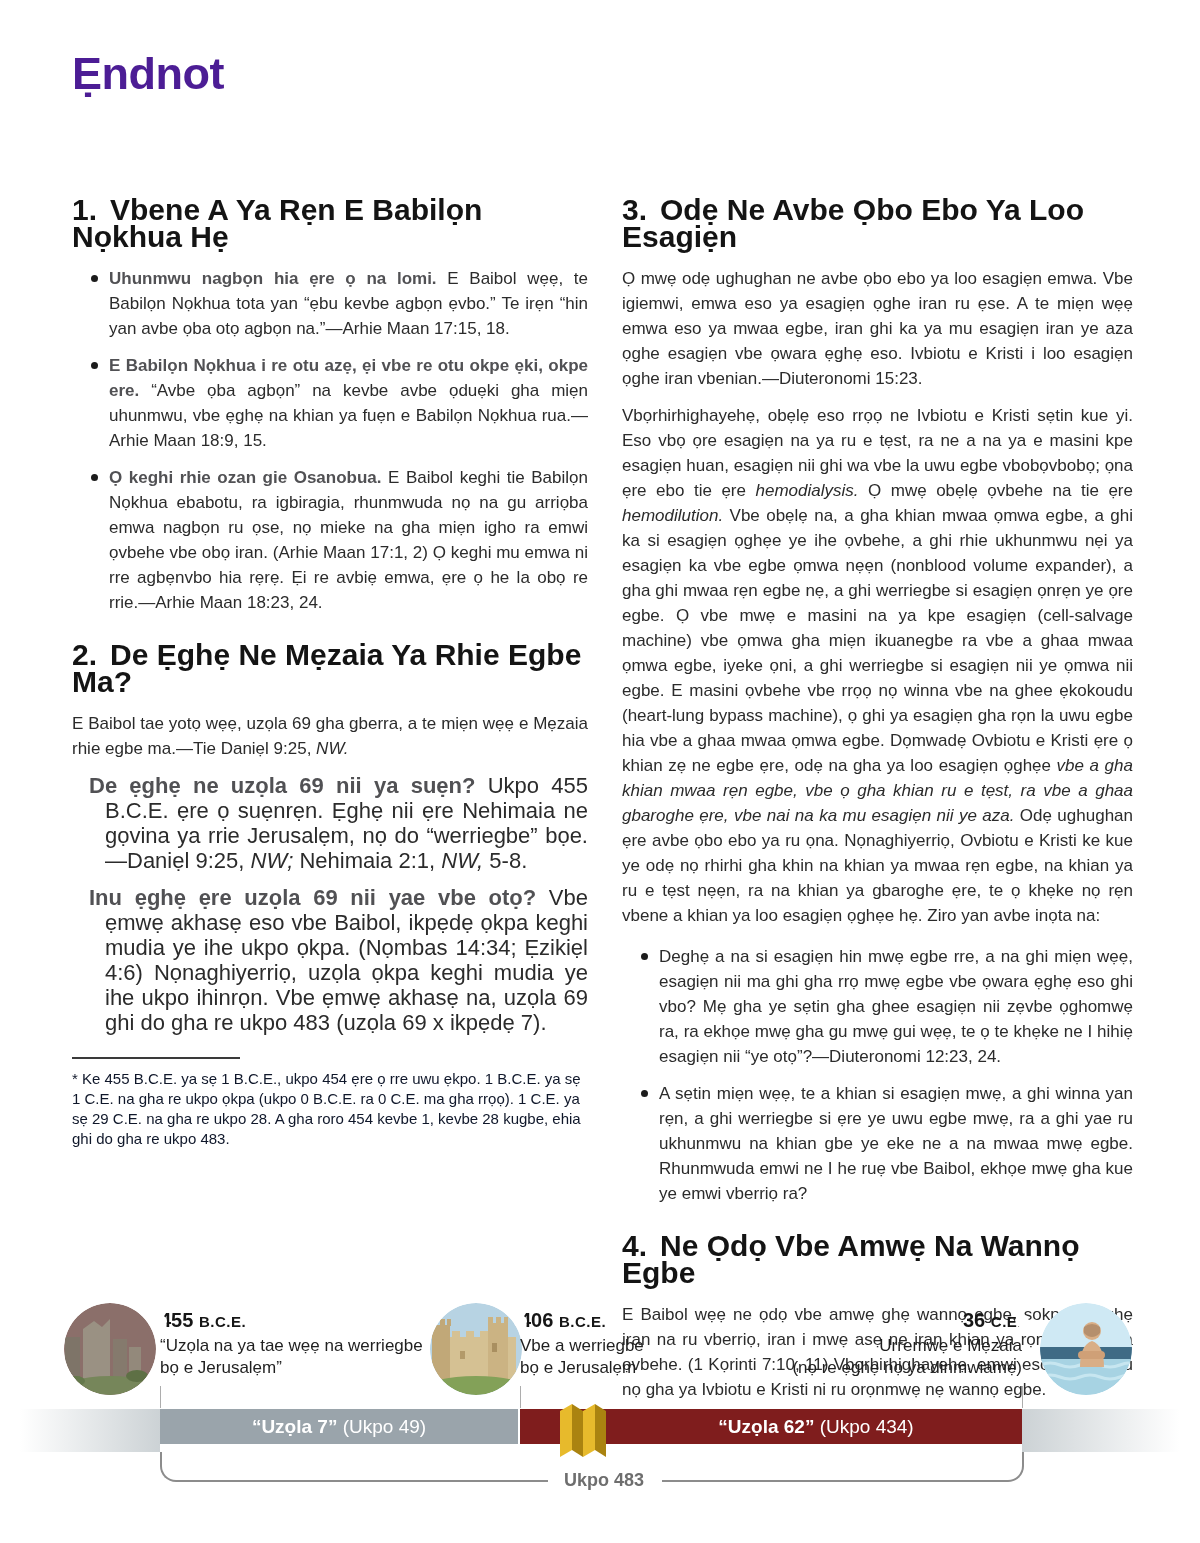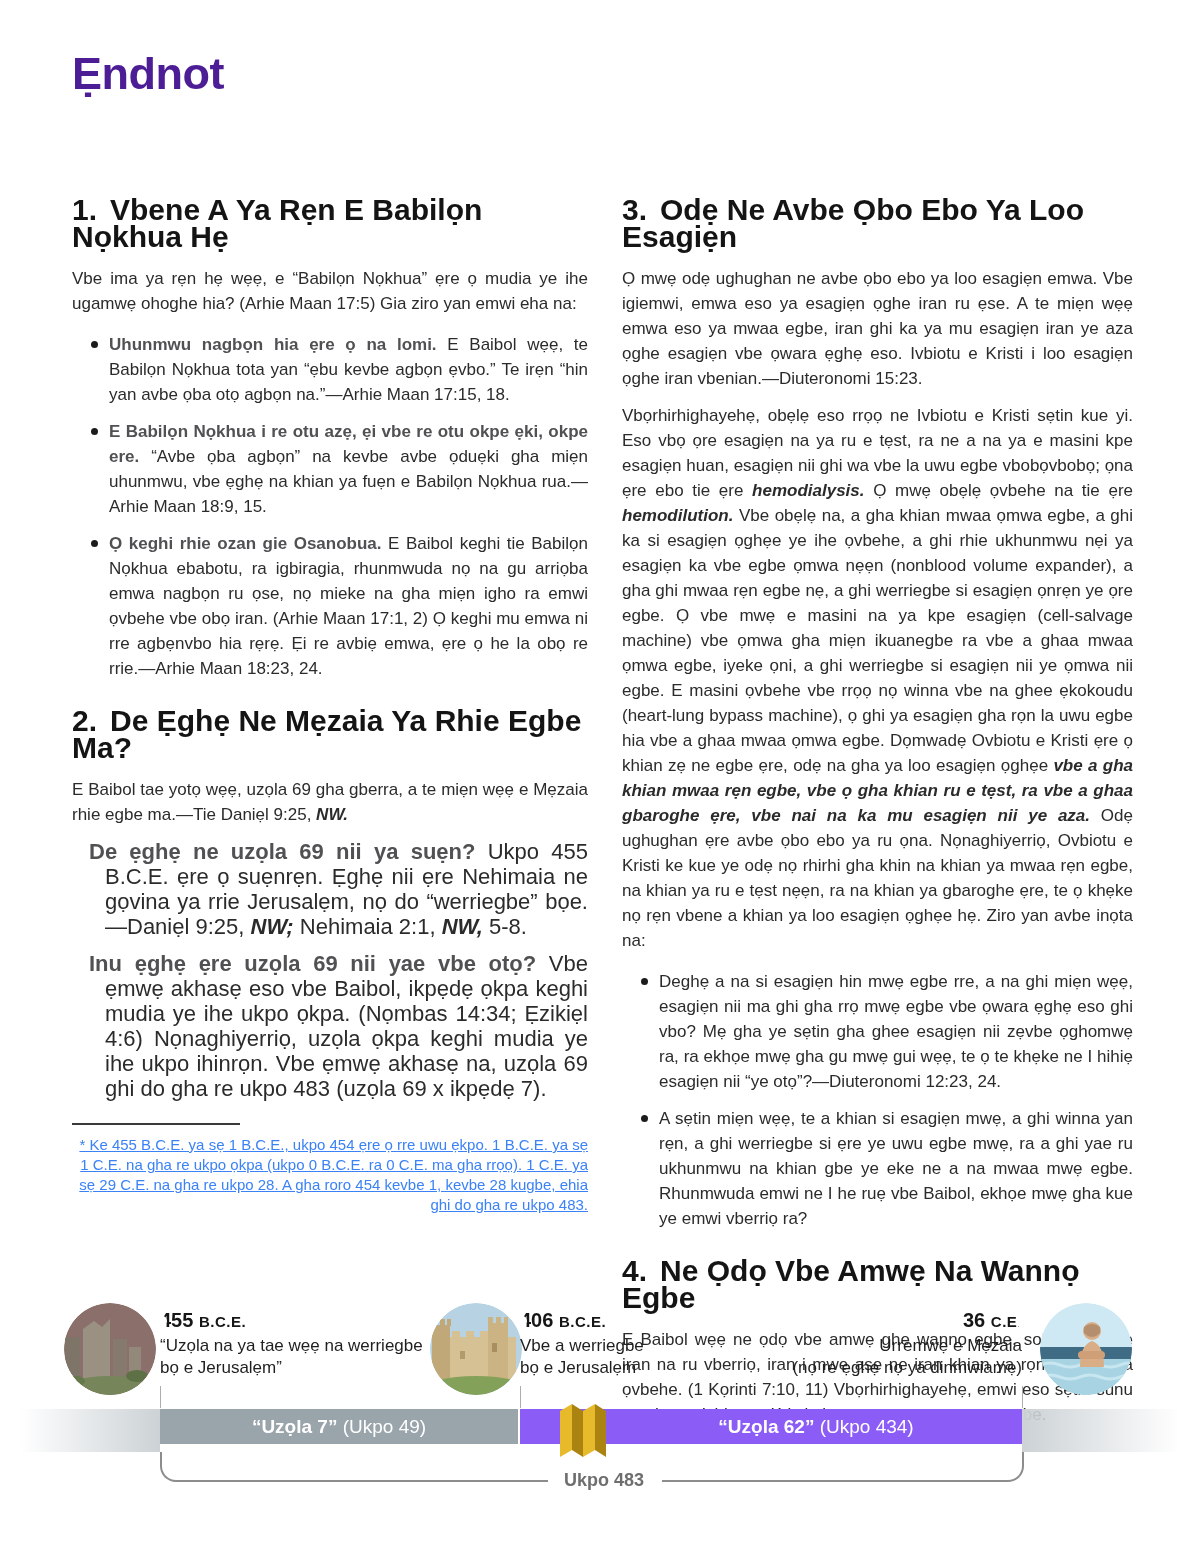--- a/index.html
+++ b/index.html
@@ -7,32 +7,32 @@
         font-family:"Liberation Sans",sans-serif;color:#2b2b2b;}
   h1.title{position:absolute;left:72px;top:48px;margin:0;font-size:45px;font-weight:700;
            color:#4c1d95;letter-spacing:-0.5px;}
   .col{position:absolute;top:196px;}
   .col-left{left:72px;width:516px;}
   .col-right{left:622px;width:511px;}
   .sec-h{margin:0 0 16px 0;font-size:30px;font-weight:700;color:#141414;line-height:27px;}
   .sec-h .hnum{display:inline-block;margin-right:13px;}
   .body-p{margin:0 0 12px 0;font-size:17px;line-height:25px;text-align:justify;color:#2b2b2b;}
   .seg-lead{font-weight:700;color:#515154;}
-  .seg-i{font-style:italic;font-weight:bold;}
+  .seg-i{font-style:italic;}
   .seg-b{font-weight:700;}
   .bullets{margin:16px 0 0 0;}
   .bullet{display:flex;margin:0 0 12px 0;}
   .bullet .dot{flex:0 0 auto;width:7px;height:7px;border-radius:50%;background:#1c1c1c;
                margin:9px 11px 0 19px;}
   .bullet p{flex:1;margin:0;font-size:17px;line-height:25px;text-align:justify;}
   .qa{margin:0 0 12px 0;font-size:22px;line-height:25px;text-align:justify;
       padding-left:33px;text-indent:-16px;}
   .sec-gap{margin-top:26px;}
   .footnote-rule{width:168px;border-top:2px solid #3a3a3a;margin:22px 0 10px 0;}
-  .footnote{margin:0;font-size:15px;line-height:20px;color:#3b82f6;text-align:right;text-decoration:underline;}
+  .footnote{margin:0;font-size:15px;line-height:20px;color:#0f172a;text-align:left;}
 
   
   .timeline{position:absolute;left:0;top:1300px;width:1200px;height:243px;}
   .tl-img{position:absolute;width:92px;height:92px;border-radius:50%;overflow:hidden;top:3px;}
   .tl-img svg{display:block;}
   .tl-img-1{left:64px;} .tl-img-2{left:430px;} .tl-img-3{left:1040px;}
   .tl-text{position:absolute;top:9px;}
   .tl-text-1{left:160px;width:270px;}
   .tl-text-2{left:520px;width:260px;}
   .tl-text-3{right:178px;width:300px;text-align:right;}
@@ -68,21 +68,20 @@
 <body>
 
 <div class="page">
 
   <h1 class="title">Ẹndnot</h1>
 
   <div class="col col-left">
     <h2 class="sec-h">
       <span class="hnum">1.</span><span>Vbene A Ya Rẹn E Babilọn Nọkhua Hẹ</span>
     </h2>
-    <p class="body-p">Vbe ima ya rẹn hẹ wẹẹ, e “Babilọn Nọkhua” ẹre ọ mudia ye ihe ugamwẹ ohoghe hia? (Arhie Maan 17:5) Gia ziro yan emwi eha na:</p>
     <div class="bullets">
       <div class="bullet">
         <span class="dot"></span>
         <p><span class="seg-lead">Uhunmwu nagbọn hia ẹre ọ na lomi.</span><span> E Baibol wẹẹ, te Babilọn Nọkhua tota yan “ẹbu kevbe agbọn ẹvbo.” Te irẹn “hin yan avbe ọba otọ agbọn na.”—Arhie Maan 17:15, 18.</span></p>
       </div>
       <div class="bullet">
         <span class="dot"></span>
         <p><span class="seg-lead">E Babilọn Nọkhua i re otu azẹ, ẹi vbe re otu okpe ẹki, okpe ere.</span><span> “Avbe ọba agbọn” na kevbe avbe ọduẹki gha miẹn uhunmwu, vbe ẹghẹ na khian ya fuẹn e Babilọn Nọkhua rua.—Arhie Maan 18:9, 15.</span></p>
       </div>
       <div class="bullet">
@@ -223,21 +222,21 @@
 
     <div class="tl-tick tick-1"></div>
     <div class="tl-tick tick-2"></div>
     <div class="tl-tick tick-3"></div>
 
     <div class="tl-bar">
       <div class="bar-fade-left"></div>
       <div class="bar-seg bar-gray" style="background-color: rgb(154, 164, 171);">
         <span class="bar-label"><span class="seg-b">“Uzọla 7”</span><span> (Ukpo 49)</span></span>
       </div>
-      <div class="bar-seg bar-gold" style="background-color: #8b5cf6;">
+      <div class="bar-seg bar-gold" style="background-color: #7f1d1d;">
         <span class="bar-label"><span class="seg-b">“Uzọla 62”</span><span> (Ukpo 434)</span></span>
       </div>
       <div class="bar-fade-right"></div>
     </div>
 
     <svg class="bar-break" width="46" height="53" viewBox="0 0 46 53">
       <polygon points="0,7 12,0 12,46 0,53" fill="#e7ba2c"></polygon>
       <polygon points="12,0 23,7 23,53 12,46" fill="#aa8310"></polygon>
       <polygon points="23,7 35,0 35,46 23,53" fill="#e7ba2c"></polygon>
       <polygon points="35,0 46,7 46,53 35,46" fill="#aa8310"></polygon>

